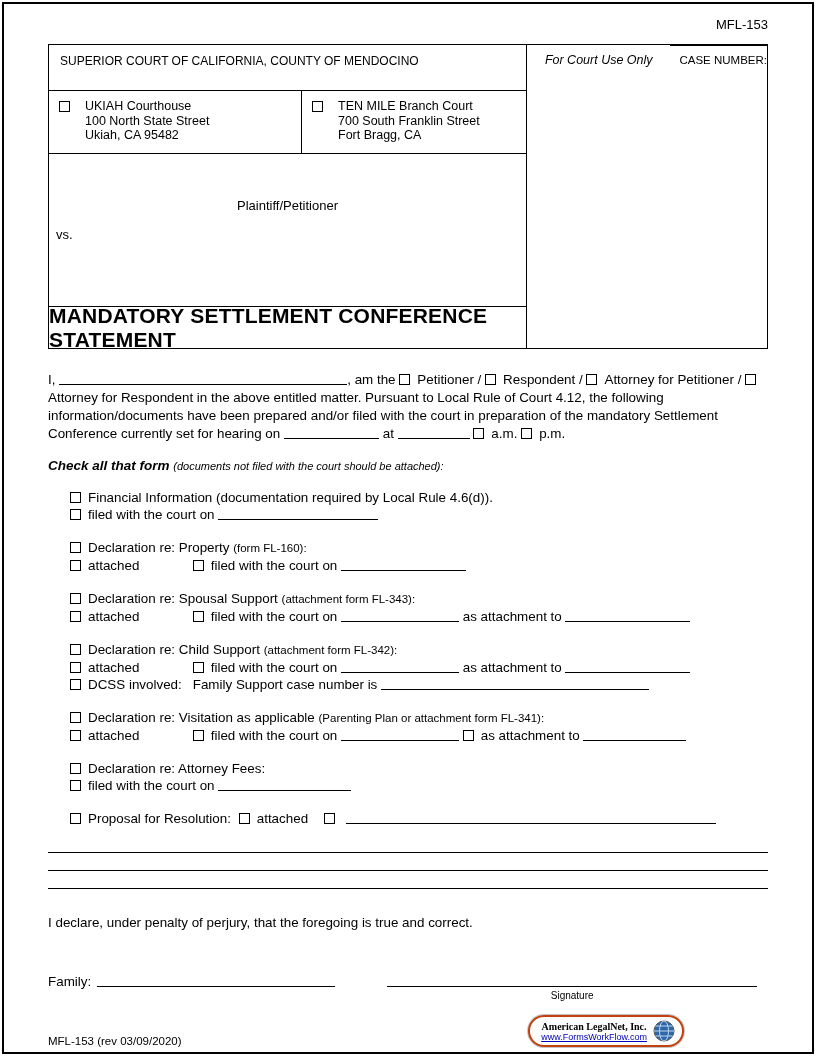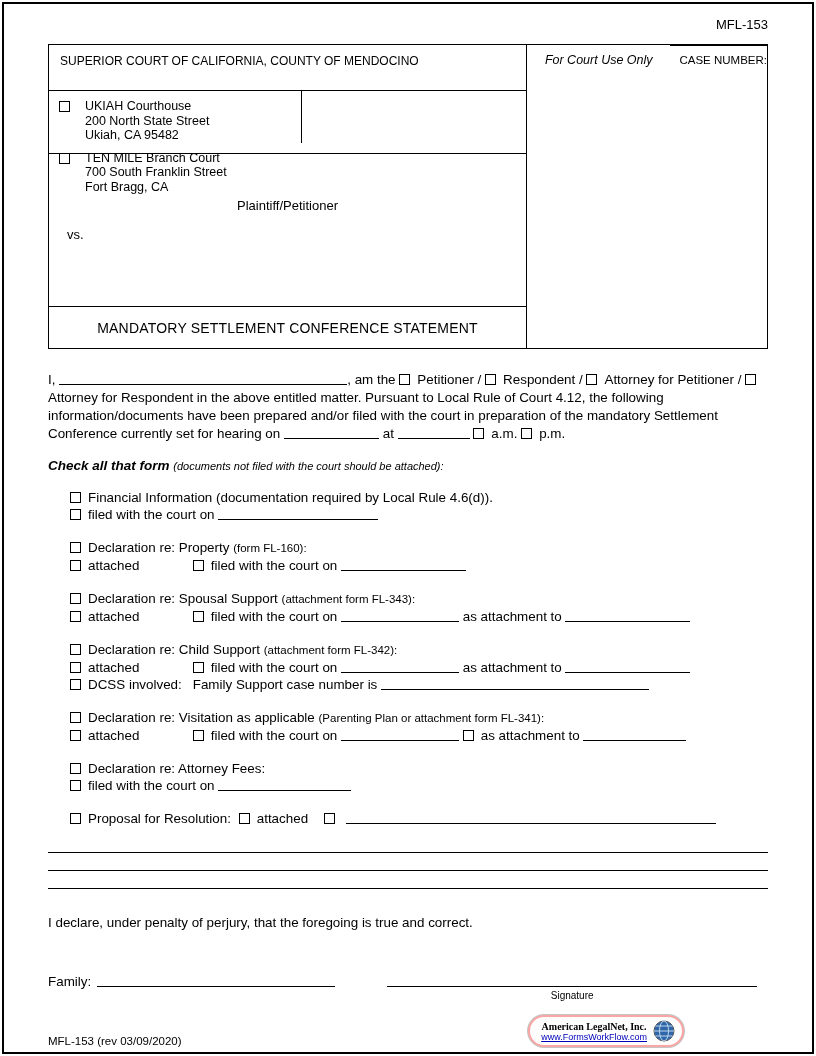--- a/index.html
+++ b/index.html
@@ -6,31 +6,31 @@
   body{width:816px;height:1056px;background:#fff;color:#000;
        font-family:"Liberation Sans",sans-serif;position:relative;overflow:hidden;}
   .sheet{position:absolute;inset:2px;border:2px solid #000;}
   .page{position:absolute;left:48px;right:48px;top:0;bottom:0;}
 
   .form-number{margin-top:17px;text-align:right;font-size:13px;}
 
   .header-table{margin-top:12px;display:flex;border:1px solid #000;}
   .left-col{width:477px;border-right:1px solid #000;}
   .court-title{height:36px;border-bottom:1px solid #000;font-weight:normal;font-size:12px;padding:9px 0 0 11px;}
-  .courthouse-row{height:62px;border-bottom:1px solid #000;display:flex;font-size:12.5px;flex-direction:column;}
+  .courthouse-row{height:62px;border-bottom:1px solid #000;display:flex;font-size:12.5px;}
   .courthouse{padding:8px 4px 0 10px;display:flex;}
   .courthouse.first{width:238px;border-right:1px solid #000;}
   .courthouse .cb{margin-top:2px;flex:0 0 auto;}
   .ch-text{margin-left:8px;line-height:14.5px;}
   .party-box{height:152px;border-bottom:1px solid #000;font-size:13px;position:relative;}
   .plaintiff-line{position:absolute;top:44px;width:100%;text-align:center;}
-  .vs-line{position:absolute;top:73px;left:18px;}
+  .vs-line{position:absolute;top:73px;left:7px;}
   .defendant-line{position:absolute;top:125px;width:100%;text-align:center;}
   .form-title{height:41px;display:flex;align-items:center;justify-content:center;
-              font-weight:normal;font-size:14px;letter-spacing:.2px;}
+              font-weight:bold;font-size:21px;letter-spacing:.2px;}
   .right-col{flex:1;display:flex;flex-direction:row;}
   .court-use{flex:1;font-style:italic;font-size:12.5px;text-align:center;padding-top:8px;}
   .case-number-cell{height:41px;border-top:1px solid #000;font-size:11.5px;padding:8px 0 0 9px;}
 
   .cb{display:inline-block;width:9px;height:9px;border:1px solid #000;vertical-align:-1px;margin-right:7px;}
   .blank{display:inline-block;border-bottom:1px solid #000;height:12px;vertical-align:-1px;}
   .w290{width:288px;}.w95{width:95px;}.w75{width:72px;}
   .w160{width:160px;}.w120{width:118px;}.w125{width:125px;}.w270{width:268px;}
   .w105{width:103px;}.w135{width:133px;}.w370{width:370px;}.w240{width:238px;}
 
@@ -54,21 +54,21 @@
   .declaration{margin-top:26px;font-size:13.4px;}
 
   .dated-row{margin-top:44px;font-size:13.4px;display:flex;align-items:flex-start;}
   .dated-row .date-blank{margin-left:6px;}
   .sig-block{margin-left:52px;display:inline-flex;flex-direction:column;align-items:center;}
   .sig-label{font-size:10px;margin-top:3px;}
 
   .footer{position:absolute;left:0;right:0;bottom:9px;display:flex;
           justify-content:space-between;align-items:flex-end;}
   .footer-text{font-size:11.5px;}
-  .logo-badge{margin-right:84px;display:flex;align-items:center;border:2px solid #fca5a5;
+  .logo-badge{margin-right:84px;display:flex;align-items:center;border:2px solid #c2410c;
               box-shadow:0 0 0 1px #c4c4c4;border-radius:17px;padding:3px 7px 3px 11px;background:#fdfdfd;}
   .logo-text{display:flex;flex-direction:column;}
   .logo-line1{font-family:"Liberation Serif",serif;font-weight:bold;font-size:10px;text-align:center;}
   .logo-line2{font-size:9px;color:#0000bb;text-decoration:underline;}
   .globe-icon{margin-left:6px;display:inline-flex;}
 </style>
 </head>
 <body>
 
 <div class="sheet"></div>
@@ -77,21 +77,21 @@
   <div class="form-number">MFL-153</div>
 
   <div class="header-table">
     <div class="left-col">
       <div class="court-title">SUPERIOR COURT OF CALIFORNIA, COUNTY OF MENDOCINO</div>
       <div class="courthouse-row">
         <div class="courthouse first">
           <span class="cb"></span>
           <div class="ch-text">
             <div>UKIAH Courthouse</div>
-            <div>200 North State Street</div>
+            <div>100 North State Street</div>
             <div>Ukiah, CA  95482</div>
           </div>
         </div>
         <div class="courthouse">
           <span class="cb"></span>
           <div class="ch-text">
             <div>TEN MILE Branch Court</div>
             <div>700 South Franklin Street</div>
             <div>Fort Bragg,  CA</div>
           </div>

